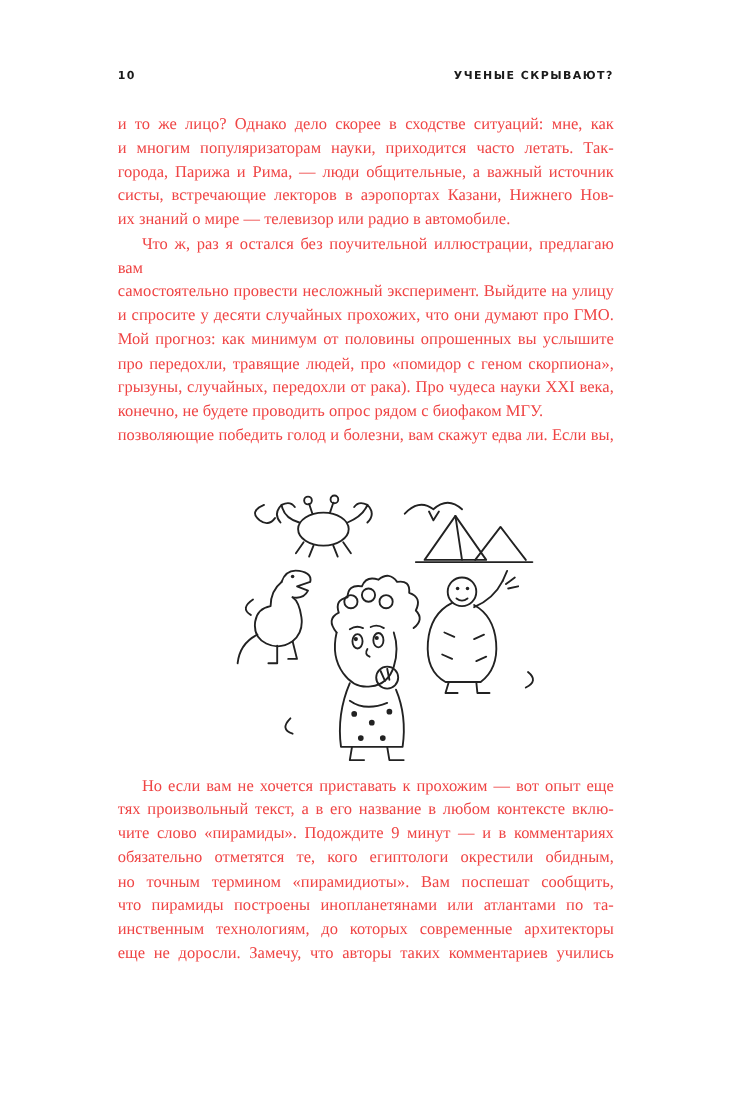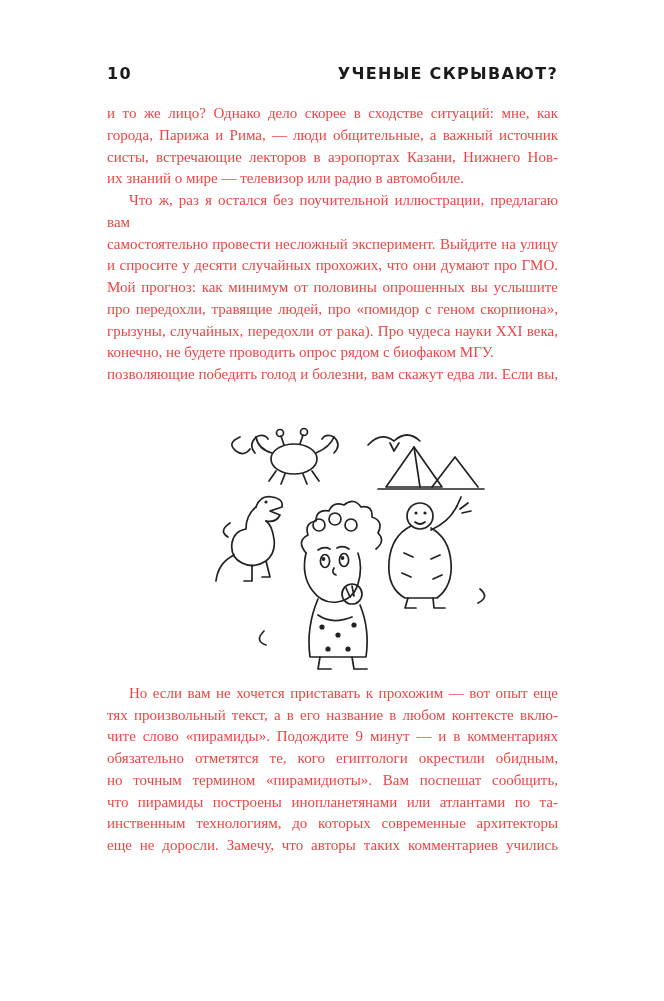--- a/index.html
+++ b/index.html
@@ -19,21 +19,21 @@
   .header {
     position: absolute;
     top: 64px;
     left: 107px;
     right: 106px;
     display: flex;
     justify-content: space-between;
     align-items: baseline;
     font-family: "DejaVu Sans", sans-serif;
     font-weight: bold;
-    font-size: 16px;
+    font-size: 10px;
     letter-spacing: 1.3px;
     color: #1a1a1a;
   }
   .body-text {
     position: absolute;
     top: 103px;
     left: 107px;
     width: 451px;
     font-size: 15px;
     line-height: 21.75px;
@@ -70,20 +70,21 @@
 
   <div class="header">
     <span>10</span>
     <span>УЧЕНЫЕ СКРЫВАЮТ?</span>
   </div>
 
   <div class="body-text">
 
     <div class="para">
       <div class="line">и то же лицо? Однако дело скорее в сходстве ситуаций: мне, как</div>
+      <div class="line">и многим популяризаторам науки, приходится часто летать. Так-</div>
       <div class="line">города, Парижа и Рима, — люди общительные, а важный источник</div>
       <div class="line">систы, встречающие лекторов в аэропортах Казани, Нижнего Нов-</div>
       <div class="line end">их знаний о мире — телевизор или радио в автомобиле.</div>
     </div>
 
     <div class="para">
       <div class="line ind">Что ж, раз я остался без поучительной иллюстрации, предлагаю вам</div>
       <div class="line">самостоятельно провести несложный эксперимент. Выйдите на улицу</div>
       <div class="line">и спросите у десяти случайных прохожих, что они думают про ГМО.</div>
       <div class="line">Мой прогноз: как минимум от половины опрошенных вы услышите</div>

